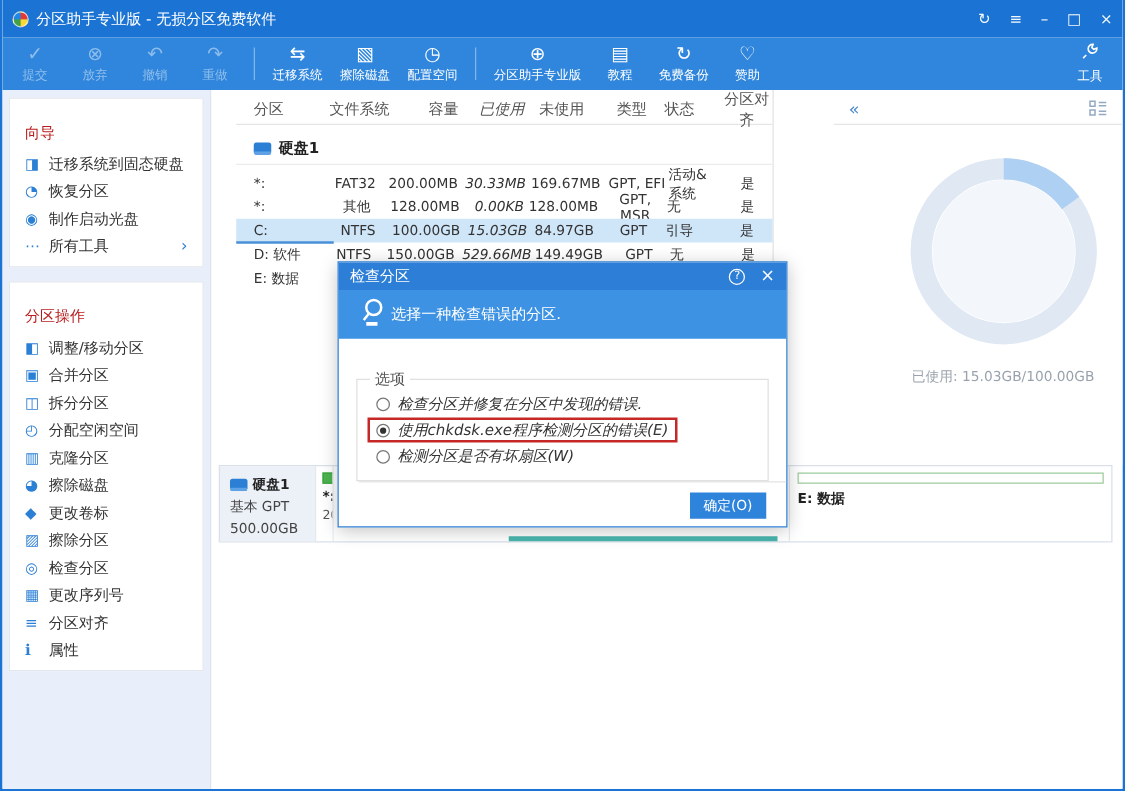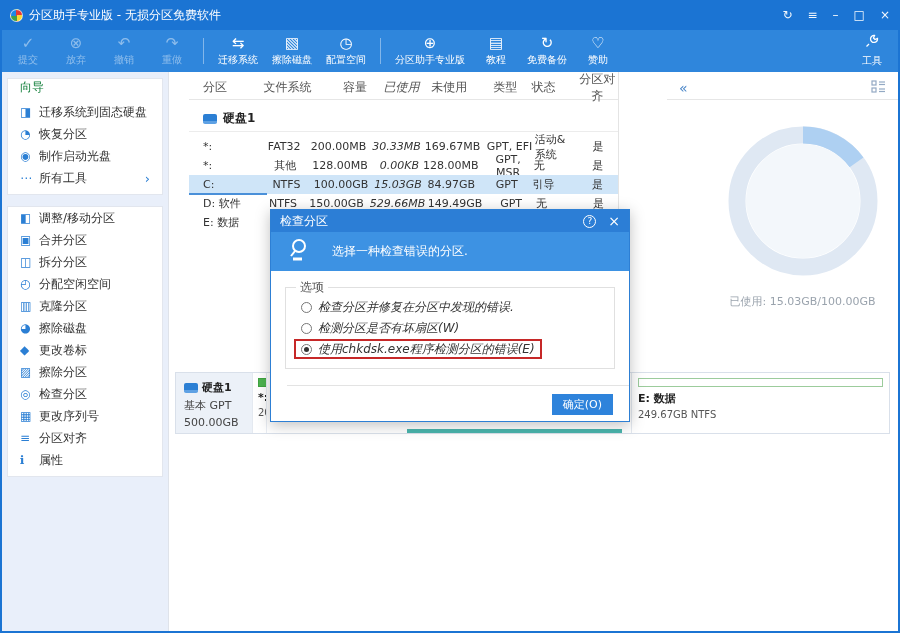--- a/index.html
+++ b/index.html
@@ -25,21 +25,21 @@
   .tb-btn .ticon { font-size: 15px; line-height: 17px; }
   .tb-btn .tlabel { font-size: 10px; white-space: nowrap; }
   .tb-btn.disabled { opacity: .45; cursor: default; }
   .tb-sep { width: 1px; background: rgba(255,255,255,.4); margin: 8px 7px; }
   .tb-right { margin-left: auto; display: flex; }
 
   
   .main { display: flex; height: 567px; background: #fff; }
   .sidebar { width: 166px; flex: none; background: #e9effa; padding: 6px 5px; }
   .side-card { background: #fff; border: 1px solid #e2e6ee; margin-bottom: 11px; padding-bottom: 5px; }
-  .side-title { font-size: 12px; color: #15803d; padding: 0 12px 5px; }
+  .side-title { font-size: 12px; color: #b91c1c; padding: 19px 12px 5px; }
   .side-item { display: flex; align-items: center; height: 22px; padding: 0 12px;
                font-size: 12px; color: #333; cursor: pointer; white-space: nowrap; }
   .side-item .sicon { color: #2b7fd4; width: 19px; font-size: 12px; flex: none; }
   .side-item .chev { margin-left: auto; color: #2b7fd4; font-size: 13px; }
 
   .content-wrap { flex: 1; position: relative; border-left: 1px solid #dfe3ea; background: #fff; }
   .table-pane { position: absolute; left: 0; top: 0; width: 430px; height: 300px;
                 border-right: 1px solid #e4e4e4; margin-left: 20px; }
   .right-pane { position: absolute; left: 498px; right: 0; top: 0; height: 300px; background: #fff; }
 
@@ -97,23 +97,23 @@
   .dialog { position: absolute; left: 268px; top: 209px; width: 360px; height: 213px;
             background: #fff; border: 1px solid #2d7fd4; box-shadow: 0 3px 14px rgba(0,0,0,.25);
             z-index: 10; }
   .dlg-titlebar { height: 22px; background: #2c7ed6; color: #fff; display: flex;
                   align-items: center; padding: 0 9px; font-size: 12px; }
   .dlg-tb-btns { margin-left: auto; display: flex; gap: 12px; align-items: center; }
   .dlg-help { width: 13px; height: 13px; border: 1px solid #fff; border-radius: 50%;
               font-size: 9px; line-height: 11px; text-align: center; cursor: pointer; }
   .dlg-close { font-size: 14px; cursor: pointer; }
   .dlg-header { height: 39px; background: #3d92e3; color: #fff; display: flex;
-                align-items: center; gap: 19px; padding: 0 16px; font-size: 12px; }
+                align-items: center; gap: 0; padding: 0 16px; font-size: 12px; }
   .dlg-body { padding: 8px 0 0; }
-  .dlg-fieldset { margin: 0 14px; border: 1px solid #e0e0e0; padding: 0 8px 8px; }
+  .dlg-fieldset { margin: 16px 14px; border: 1px solid #e0e0e0; padding: 0 8px 8px; }
   .dlg-fieldset legend { font-size: 12px; color: #555; padding: 0 4px; margin-left: 2px; }
   .opt-row { display: flex; align-items: center; gap: 6px; height: 20px; width: fit-content;
              max-width: 100%; padding: 0 5px; margin: 1px 0; border: 2px solid transparent;
              font-size: 12px; color: #333; cursor: pointer; white-space: nowrap; font-style: italic; }
   .opt-row.highlighted { border-color: #c62828; }
   .radio { width: 11px; height: 11px; border: 1px solid #777; border-radius: 50%; flex: none;
            position: relative; background: #fff; }
   .opt-row.checked .radio::after { content: ''; position: absolute; left: 2px; top: 2px;
            width: 5px; height: 5px; border-radius: 50%; background: #333; }
   .dlg-footer { position: absolute; left: 16px; right: 0; bottom: 0; height: 36px;
@@ -243,20 +243,21 @@
             </div>
 
             <div class="side-item">
               <span class="sicon">⋯</span>
               <span>所有工具</span>
               <span class="chev">›</span>
             </div>
           </div>
       </div>
       <div class="side-card">
+        <div class="side-title">分区操作</div>
         <div>
 
             <div class="side-item">
               <span class="sicon">◧</span>
               <span>调整/移动分区</span>
             </div>
 
             <div class="side-item">
               <span class="sicon">▣</span>
               <span>合并分区</span>
@@ -426,21 +427,20 @@
         </div>
         <div class="ds-part ds-sliver">
           <div class="bar"></div>
           <div class="ds-label">*:</div>
           <div class="ds-sub">200.00MB</div>
         </div>
         <div class="ds-filler"></div>
         <div class="ds-part ds-e">
           <div class="bar"></div>
           <div class="ds-label">E: 数据</div>
-          <div class="ds-sub">249.67GB NTFS</div>
         </div>
       </div>
     </div>
   </div>
 
   <div class="dialog">
     <div class="dlg-titlebar">
       <span>检查分区</span>
       <div class="dlg-tb-btns">
         <span class="dlg-help">?</span>
@@ -460,29 +460,29 @@
     <div class="dlg-body">
       <fieldset class="dlg-fieldset">
         <legend>选项</legend>
         <div>
 
             <div class="opt-row">
               <span class="radio"></span>
               <span>检查分区并修复在分区中发现的错误.</span>
             </div>
 
+            <div class="opt-row checked highlighted">
+              <span class="radio"></span>
+              <span>使用chkdsk.exe程序检测分区的错误(E)</span>
+            </div>
+
             <div class="opt-row">
               <span class="radio"></span>
               <span>检测分区是否有坏扇区(W)</span>
             </div>
-
-            <div class="opt-row checked highlighted">
-              <span class="radio"></span>
-              <span>使用chkdsk.exe程序检测分区的错误(E)</span>
-            </div>
           </div>
       </fieldset>
     </div>
     <div class="dlg-footer">
       <button class="ok-btn">确定(O)</button>
     </div>
   </div>
 
 </div>
 

